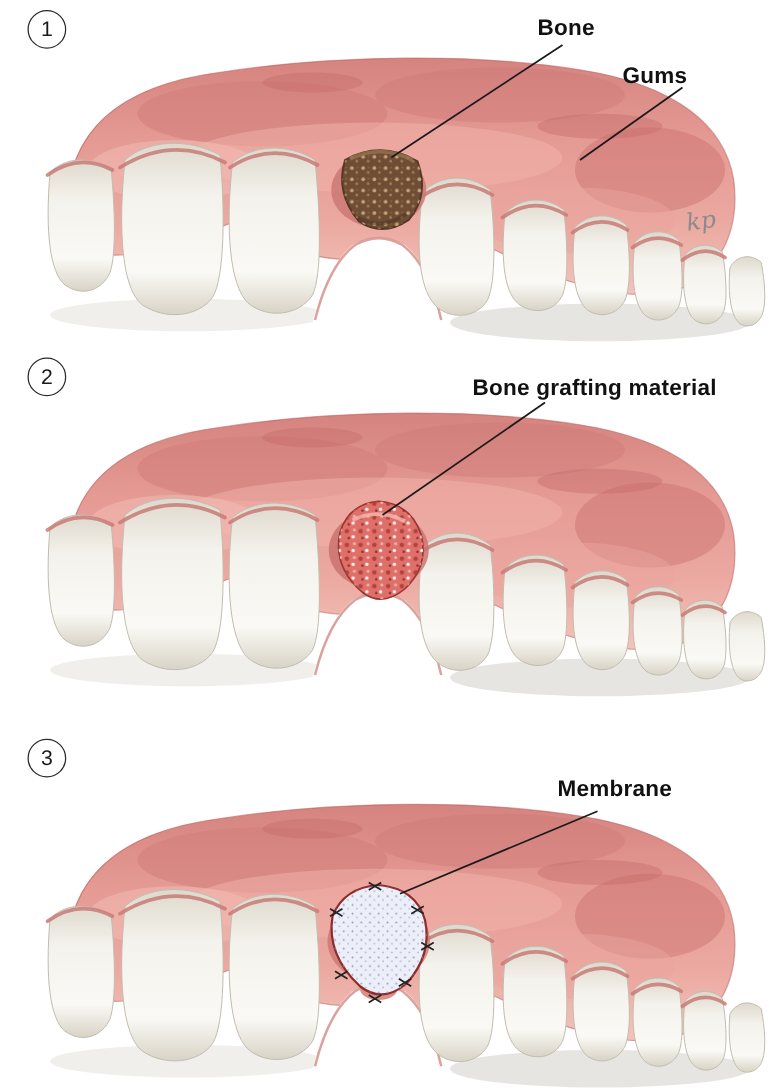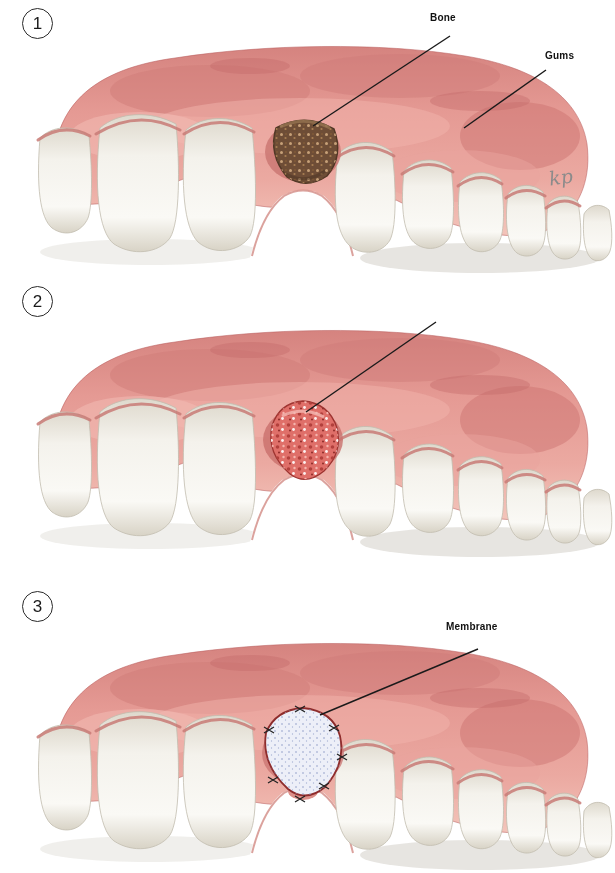--- a/index.html
+++ b/index.html
@@ -3,21 +3,21 @@
 <meta charset="utf-8">
 <style>
   *{box-sizing:border-box;margin:0;padding:0}
   html,body{width:615px;height:873px;background:#ffffff;font-family:"Liberation Sans",sans-serif;overflow:hidden}
   .figure{position:relative;width:615px;height:873px;background:#fff}
   .panel{position:relative;width:615px;overflow:hidden}
   .art{position:absolute;left:0;top:0;display:block}
   .badge{position:absolute;width:31px;height:31px;border:1.7px solid #2a2a2a;border-radius:50%;
          display:flex;align-items:center;justify-content:center;background:#fff;
          font-size:17px;color:#1a1a1a;line-height:1}
-  .lbl{position:absolute;font-weight:700;font-size:10px;color:#111;white-space:nowrap;letter-spacing:.2px}
+  .lbl{position:absolute;font-weight:700;font-size:18px;color:#111;white-space:nowrap;letter-spacing:.2px}
   .sig{position:absolute;font-family:"DejaVu Serif",serif;font-style:italic;font-size:19px;
        color:#8b8b8b;transform:rotate(-8deg)}
 </style>
 </head>
 <body>
 
 <svg width="0" height="0" style="position:absolute" aria-hidden="true">
   <defs>
     <linearGradient id="gumGrad" x1="0" y1="0" x2="0" y2="1">
       <stop offset="0" stop-color="#d5837f"></stop>
@@ -110,40 +110,41 @@
           <path d="M286,168 Q306,179 325,165" fill="none" stroke="#4a3323" stroke-width="3" opacity="0.5"></path>
         </g>
       </g>
       <line x1="450" y1="36" x2="313" y2="126" stroke="#1a1a1a" stroke-width="1.4"></line>
       <line x1="546" y1="70" x2="464" y2="128" stroke="#1a1a1a" stroke-width="1.4"></line>
     </svg>
     <div class="badge" style="left:22px;top:8px">
       <span>1</span>
     </div>
     <div class="lbl" style="left:430px;top:12px">Bone</div>
-    <div class="lbl" style="left:545px;top:50px">Gums</div>
+    <div class="lbl" style="left:498px;top:50px">Gums</div>
     <div class="sig" style="left:549px;top:166px">kp</div>
   </section>
 
   <section class="panel" style="height:287px">
     <svg class="art" width="615" height="287" viewBox="0 0 615 287">
       <g transform="translate(0,12)">
         <use href="#jaw"></use>
         <g>
           <ellipse cx="303" cy="150" rx="40" ry="32" fill="#c96f6b" opacity="0.8"></ellipse>
           <path d="M272,136 Q279,113 303,111 Q329,113 337,138 Q343,163 324,181 Q306,196 290,184 Q266,163 272,136 Z" fill="#df6f69" stroke="#9e3431" stroke-width="1.3"></path>
           <path d="M272,136 Q279,113 303,111 Q329,113 337,138 Q343,163 324,181 Q306,196 290,184 Q266,163 272,136 Z" fill="url(#graftTex)"></path>
           <path d="M282,126 Q303,116 324,127" fill="none" stroke="#f4b8b2" stroke-width="3" opacity="0.8"></path>
         </g>
       </g>
       <line x1="436" y1="44" x2="306" y2="134" stroke="#1a1a1a" stroke-width="1.4"></line>
     </svg>
     <div class="badge" style="left:22px;top:8px">
       <span>2</span>
     </div>
+    <div class="lbl" style="left:378px;top:22px">Bone grafting material</div>
   </section>
 
   <section class="panel" style="height:308px">
     <svg class="art" width="615" height="308" viewBox="0 0 615 308">
       <g transform="translate(0,38)">
         <use href="#jaw"></use>
         <g>
           <ellipse cx="303" cy="150" rx="41" ry="33" fill="#c97370" opacity="0.75"></ellipse>
           <ellipse cx="303" cy="188" rx="15" ry="9" fill="#dc8f89"></ellipse>
           <path d="M266,130 Q275,107 303,105 Q333,108 340,133 Q346,161 325,184 Q306,200 288,186 Q261,161 266,130 Z" fill="#edeff8" stroke="#8e2c2c" stroke-width="1.8"></path>

